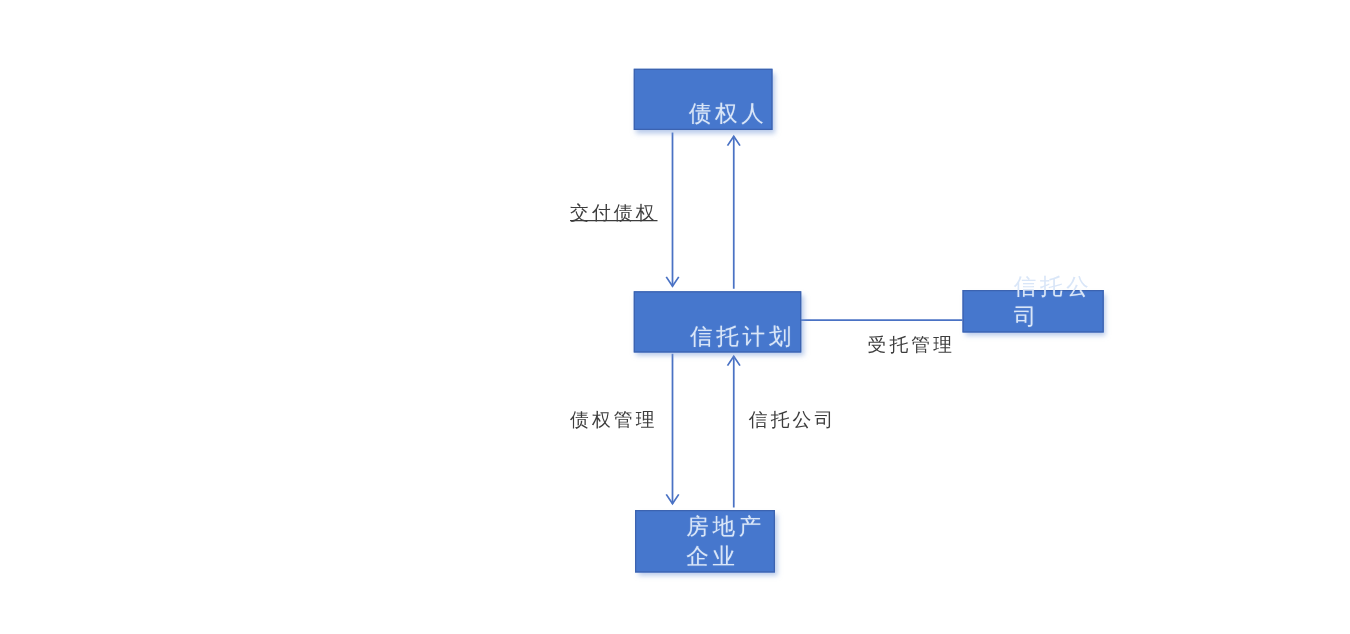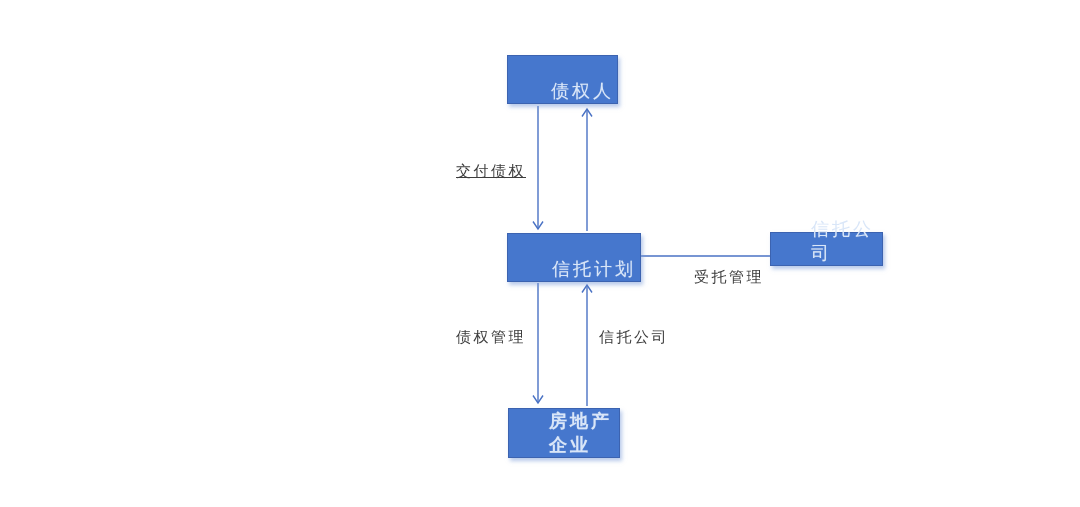--- a/index.html
+++ b/index.html
@@ -30,21 +30,21 @@
     color:var(--box-text);
     font-size:18px;
     letter-spacing:3px;
     text-shadow:0 0 1px rgba(255,255,255,0.35);
     box-sizing:border-box;
     padding-left:40px;
   }
   .node-creditor{left:507px;top:55px;width:111px;height:49px;}
   .node-trust-plan{left:507px;top:233px;width:134px;height:49px;}
   .node-trust-company{left:770px;top:232px;width:113px;height:34px;}
-  .node-real-estate{left:508px;top:408px;width:112px;height:50px;font-weight:bold;}
+  .node-real-estate{left:508px;top:408px;width:112px;height:50px;}
   .edge-label{
     position:absolute;
     color:var(--label-color);
     font-size:15px;
     letter-spacing:2.5px;
     line-height:19px;
     white-space:nowrap;
   }
   .label-deliver{left:456px;top:162px;text-decoration:underline;}
   .label-obtain{left:597px;top:149px;}

